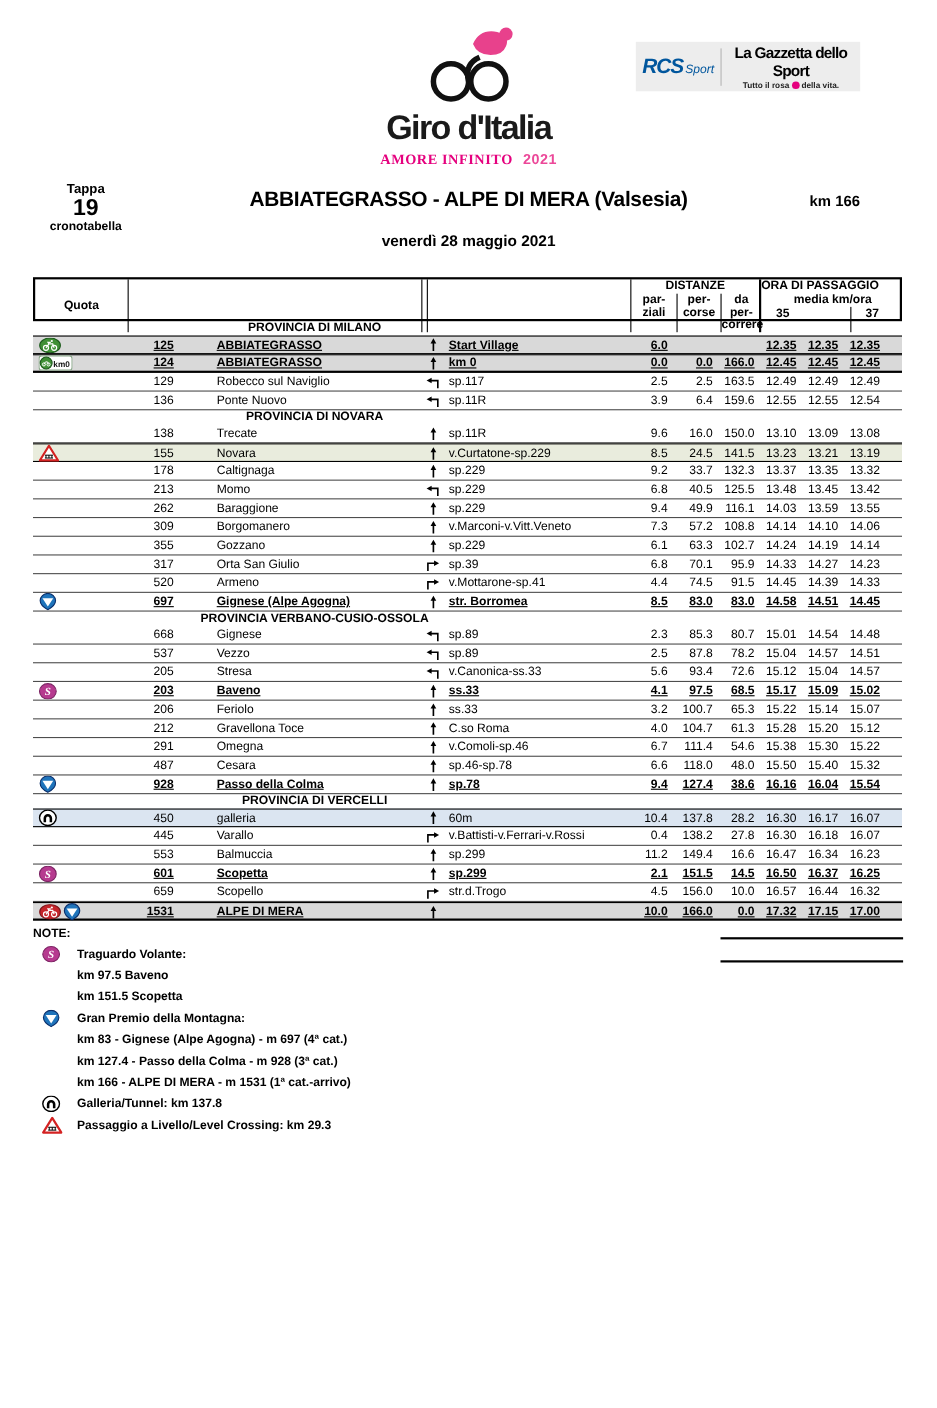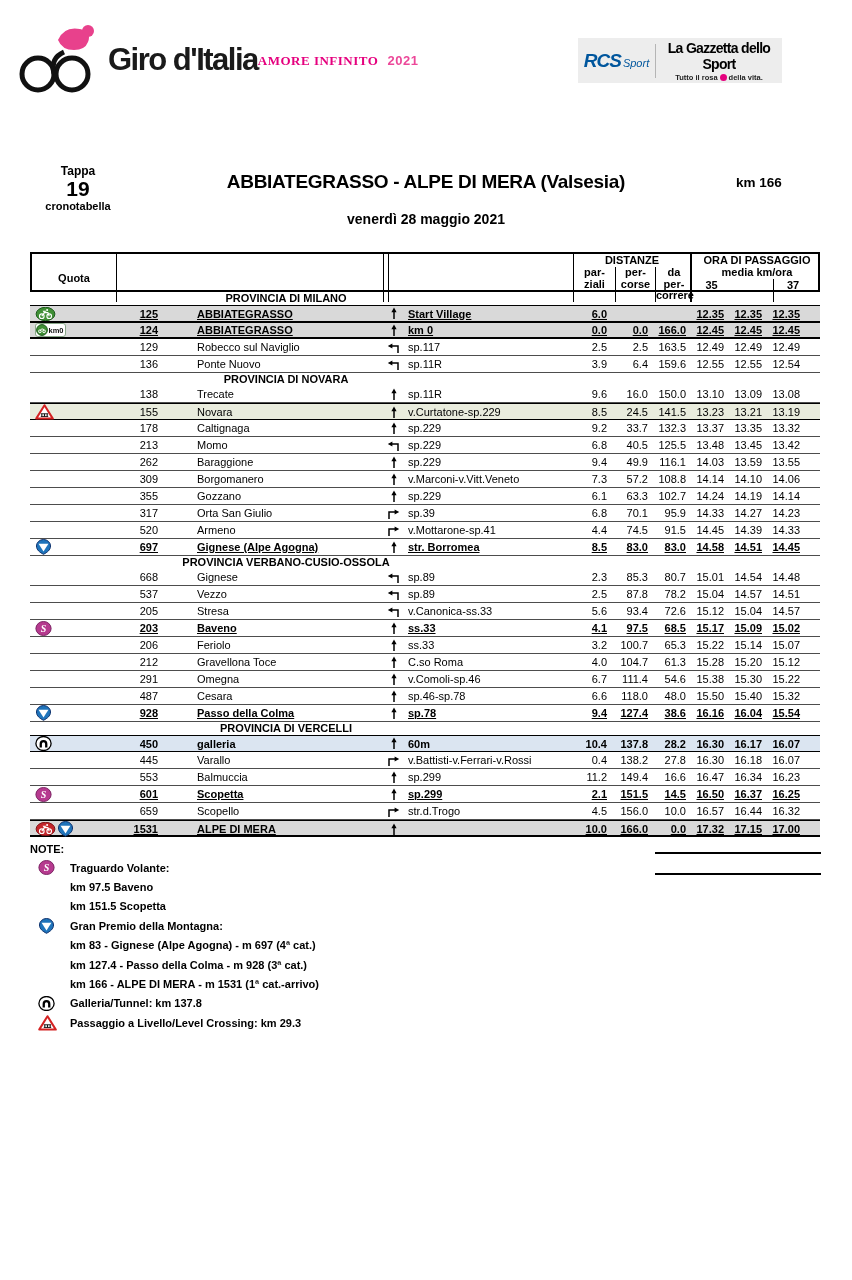--- a/index.html
+++ b/index.html
@@ -3,21 +3,21 @@
 <meta charset="utf-8">
 <style>
   * { margin:0; padding:0; box-sizing:border-box; }
   html,body { background:#888; }
   body { font-family:"Liberation Sans", sans-serif; }
   #page {
     position:relative; width:852px; height:1280px; background:#fff; margin:0 auto;
     color:#000; overflow:hidden;
   }
   
-  .giro-brand { position:absolute; left:0; right:0; top:22px; display:flex; flex-direction:row; align-items:center; }
+  .giro-brand { position:absolute; left:0; right:0; top:22px; display:flex; flex-direction:column; align-items:center; }
   .giro-title { font-size:31px; font-weight:900; letter-spacing:-1.5px; color:#1a1a1a; margin-top:2px; }
   .giro-tagline { font-size:13px; font-weight:900; letter-spacing:0.5px; margin-top:3px; }
   .giro-tagline .amore { color:var(--pink);font-family:Liberation Serif, serif; }
   .giro-tagline .year { color:#ec4899; margin-left:5px; }
   .rcs-box {
     position:absolute; left:578px; top:38px; width:204px; height:45px; background:#ededed;
     display:flex; align-items:center;
   }
   .rcs-left { width:78px; display:flex; align-items:baseline; justify-content:center; border-right:1px solid #b5b5b5; height:34px; padding-top:6px; }
   .rcs-name { color:var(--rcs-blue); font-size:19px; font-weight:900; font-style:italic; letter-spacing:-1px; }
@@ -40,33 +40,33 @@
   .th-quota { grid-column:1; display:flex; align-items:center; justify-content:center; border-right:1px solid #000; }
   .th-empty1 { grid-column:2; border-right:1px solid #000; }
   .th-gap { grid-column:3; border-right:1px solid #000; }
   .th-route { grid-column:4; border-right:1px solid #000; }
   .th-dist { grid-column:5 / span 3; display:flex; flex-direction:column; border-right:2px solid #000; }
   .th-dist-title { text-align:center; height:13px; line-height:13px; }
   .th-dist-cols { flex:1; display:grid; grid-template-columns:41px 40px 37px; }
   .th-dist-col { text-align:center; line-height:11.5px; font-weight:bold; }
   .th-dist-col + .th-dist-col { border-left:1px solid #000; }
   .th-ora { grid-column:8 / span 3; display:flex; flex-direction:column; }
-  .th-ora-title { text-align:center; height:13px; line-height:12px; }
+  .th-ora-title { height:13px; line-height:12px; }
   .th-ora-media { text-align:center; height:12px; line-height:11px; font-weight:bold; }
   .th-speeds { flex:1; display:grid; grid-template-columns:39px 39px 52px;gap:42px; }
   .th-speed { text-align:center; line-height:13px; }
   .th-speed + .th-speed { border-left:1px solid #000; }
   .tbody { border-left:0; }
   .section-row { height:13px; line-height:13px; font-weight:bold; }
   .section-row span { display:block; margin-left:100px; width:312px; text-align:center; }
   .row { display:grid; grid-template-columns:36px 94px 222px 23px 167px 41px 40px 37px 39px 39px 52px; align-items:center; height:17px; border-bottom:1px solid #4d4d4d; }
   .row.bold { font-weight:bold;text-decoration:underline; }
   .row.shade-gray { background:var(--row-gray); border-top:1px solid #000; border-bottom:1px solid #000; }
   .row.shade-green { background:var(--row-green); border-top:1px solid #000; border-bottom:1px solid #000; }
-  .row.shade-blue { background:var(--row-blue); border-top:1px solid #000; border-bottom:1px solid #000;font-weight:bold; }
+  .row.shade-blue { background:var(--row-blue); border-top:1px solid #000; border-bottom:1px solid #000; }
   .row.thick { border-bottom:2.5px solid #000; }
   .c-icons { display:flex; align-items:center; gap:1px; padding-left:5px; }
   .c-quota { text-align:right; padding-right:2px; }
   .c-place { padding-left:37px; white-space:nowrap; overflow:hidden; }
   .c-dir { display:flex; justify-content:center; align-items:center; }
   .c-route { padding-left:3px; white-space:nowrap; }
   .c-d1,.c-d2,.c-d3,.c-t1,.c-t2,.c-t3 { text-align:right; }
   .c-d1{padding-right:6px;} .c-d2{padding-right:5px;} .c-d3{padding-right:4px;}
   .c-t1{padding-right:5px;} .c-t2{padding-right:6px;} .c-t3{padding-right:20px;}
   

